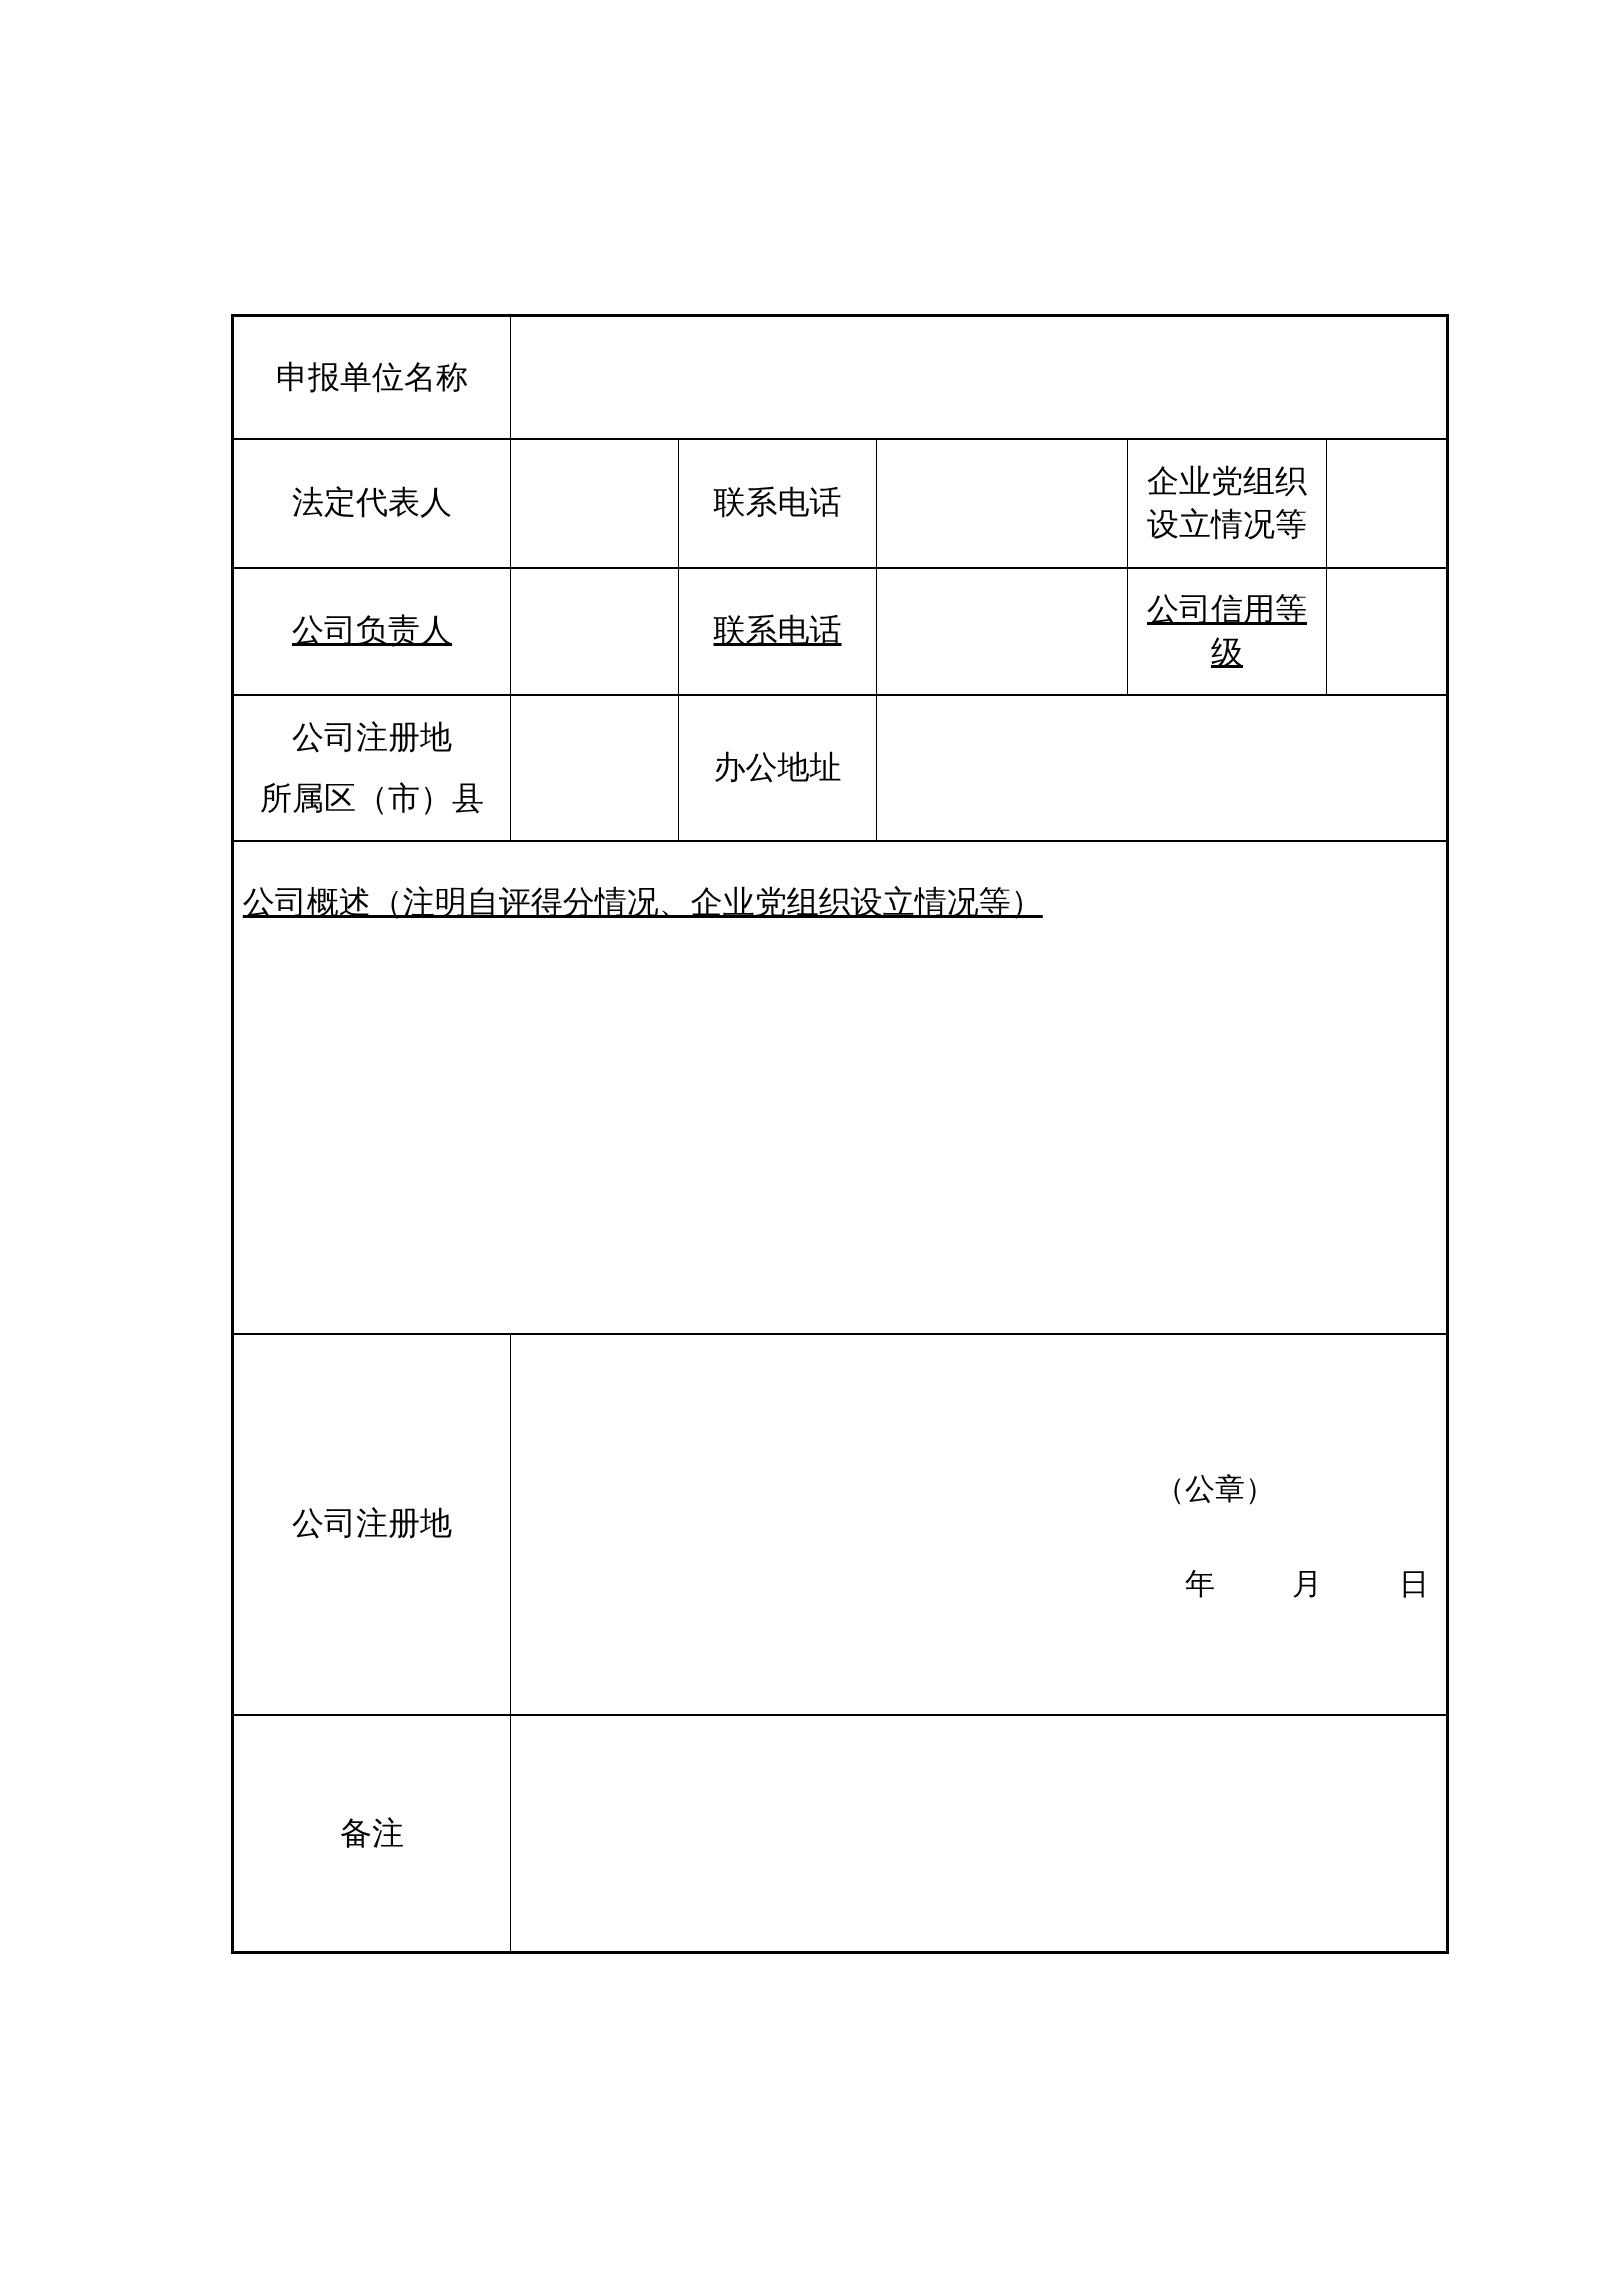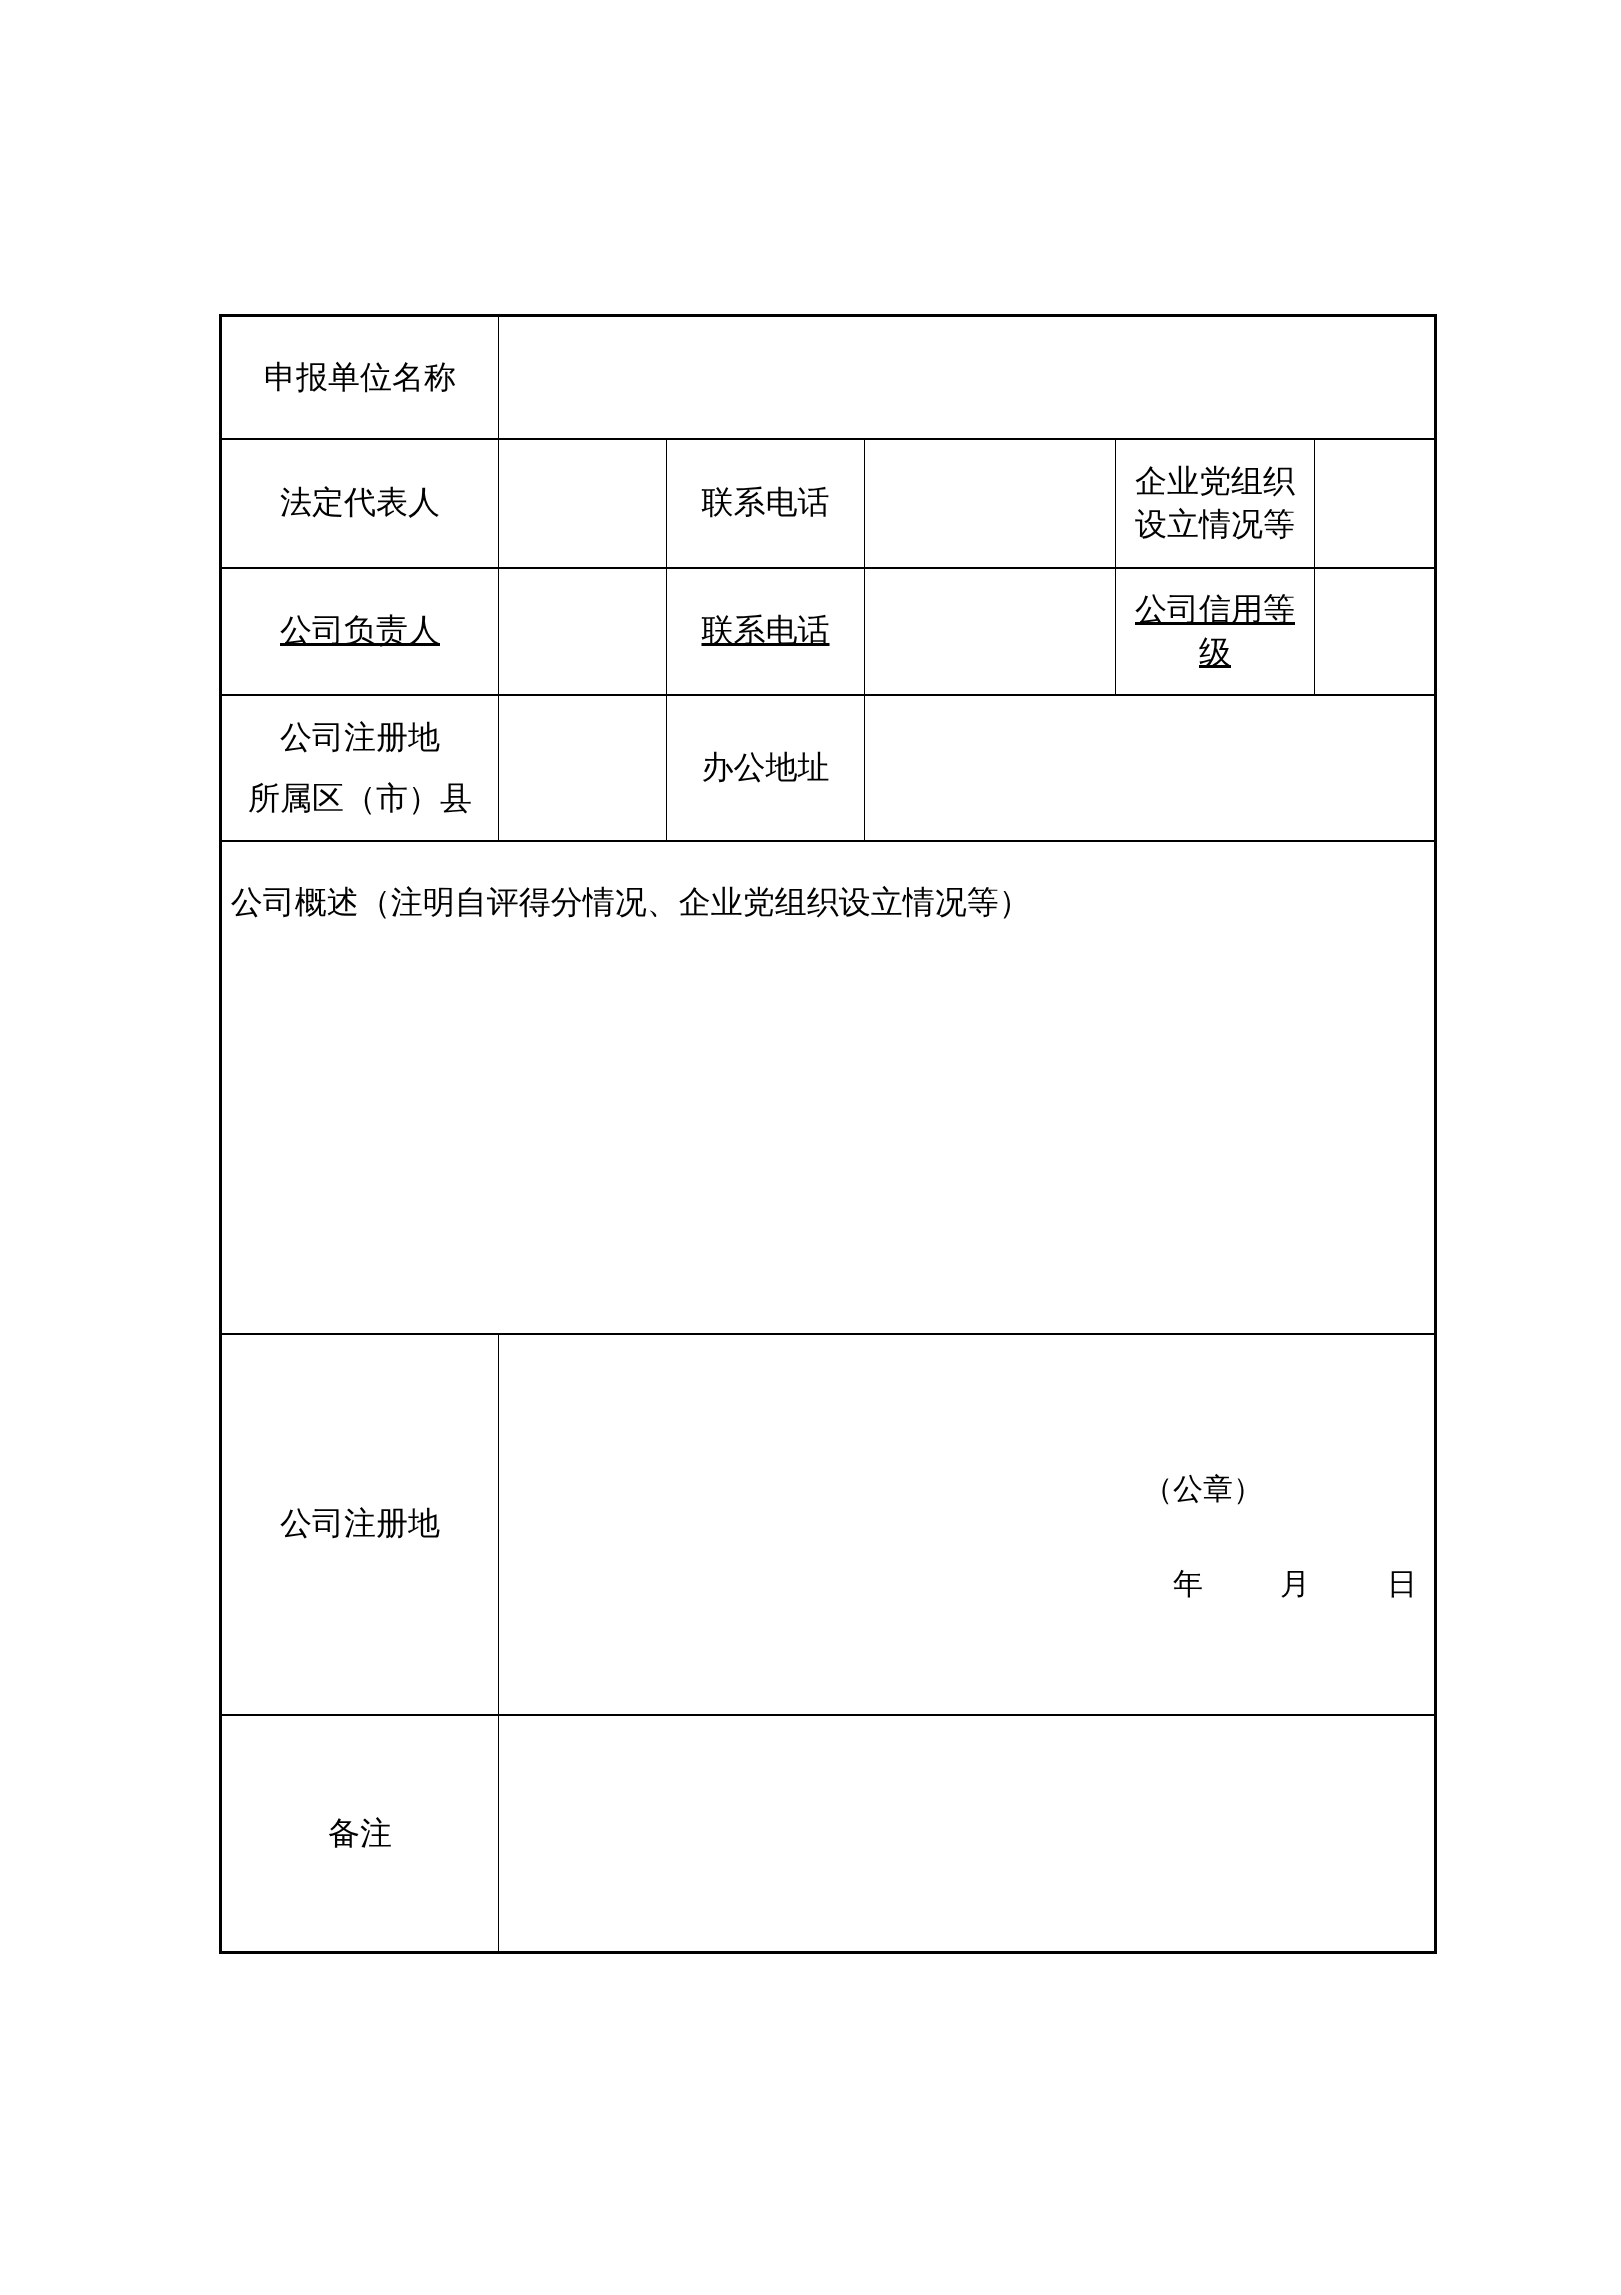--- a/index.html
+++ b/index.html
@@ -6,21 +6,21 @@
   html, body { background: #ffffff; }
   body {
     width: 1622px;
     height: 2295px;
     position: relative;
     font-family: "Liberation Serif", "DejaVu Serif", serif;
     color: #000000;
   }
   .page {
     position: absolute;
-    left: 5px; top: 0;
+    left: 17px; top: 0;
     width: 1392px;
     height: 2295px;
     background: #ffffff;
   }
   table.form-table {
     position: absolute;
     left: 214px;
     top: 314px;
     width: 1216px;
     height: 1637px;
@@ -51,20 +51,21 @@
   td.label-cell { text-align: center; }
   td.value-cell { }
 
   td.reg-area-cell { line-height: 1.9; padding: 3.5px 8.8px; }
   td.reg-area-cell .line { display: block; }
 
   td.overview-cell {
     vertical-align: top;
     text-align: left;
     padding: 39px 17.6px 0 8.8px;
+    text-decoration: underline;
   }
 
   td.opinion-content-cell {
     position: relative;
     padding: 0;
   }
   .seal-text {
     position: absolute;
     top: 139px;
     right: 171px;

